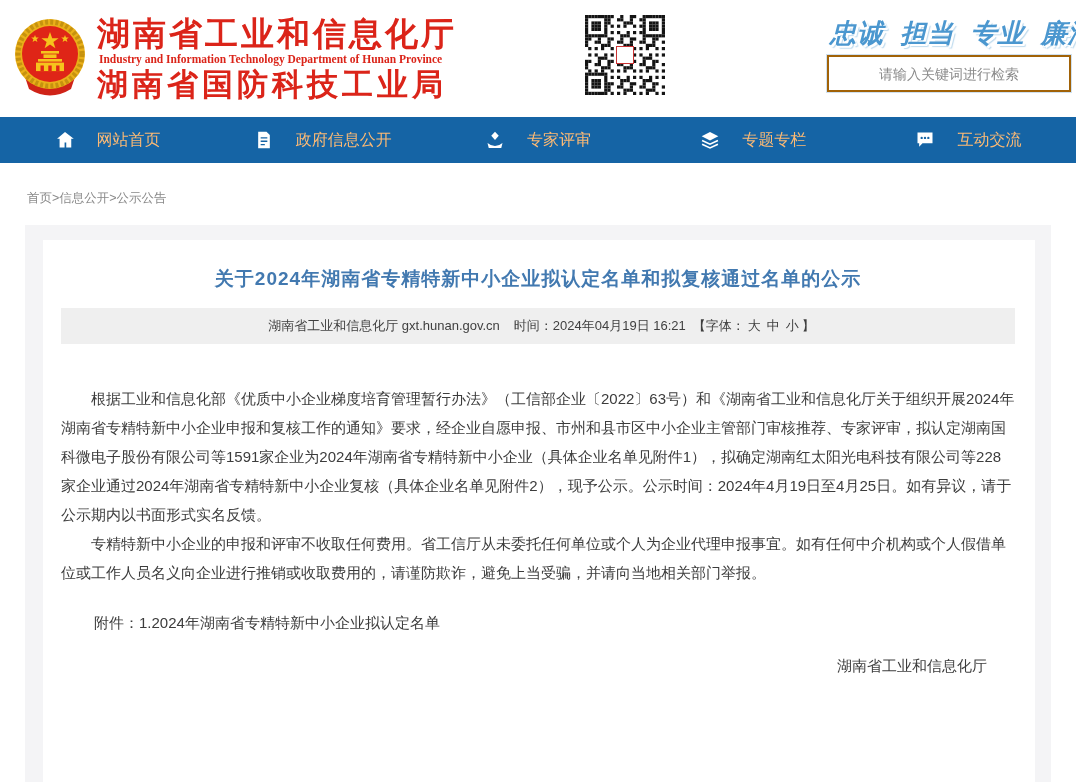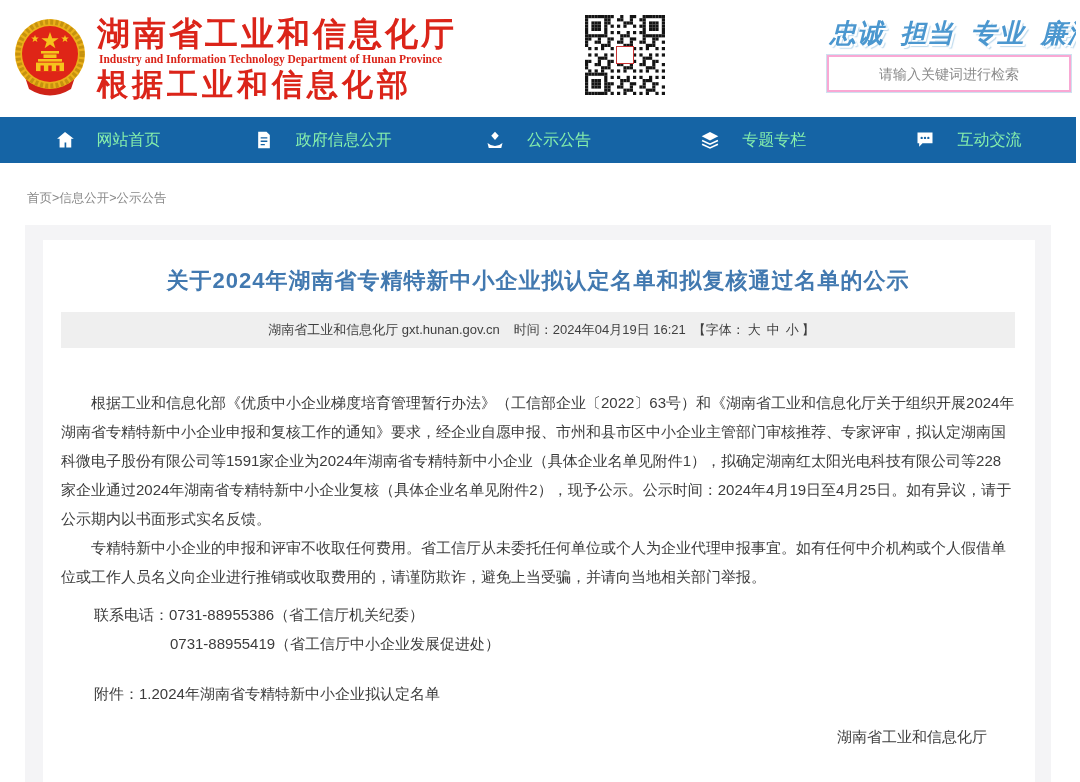--- a/index.html
+++ b/index.html
@@ -19,43 +19,43 @@
   .qr-logo { position:absolute; left:31px; top:31px; width:18px; height:18px;
              background:#fff; border:1px solid #c33; }
   .slogan {
     position:absolute; left:830px; top:16px; width:244px;
     font-size:26px; font-weight:bold; font-style:italic; color:#4b97cf;
     letter-spacing:1px; word-spacing:8px; white-space:nowrap;
     text-shadow:2px 2px 0 #fff, 3px 3px 1px rgba(75,151,207,.35);
   }
   .search-input {
     position:absolute; left:827px; top:55px; width:244px; height:37px;
-    border:2px solid #f9a8d4; outline:1px solid #cfe0ef; background:#fff;
+    border:2px solid #a16207; outline:1px solid #cfe0ef; background:#fff;
     text-align:center; font-size:14px; color:#666;
     font-family:"Liberation Sans", sans-serif;
   }
   .search-input::placeholder { color:#8a8a8a; }
   
   .main-nav { display:flex; height:46px; background:#1564a5; }
   .nav-item {
     flex:1; display:flex; align-items:center; justify-content:center; gap:22px;
-    color:#86efac; font-size:16px; cursor:pointer; white-space:nowrap;
+    color:#fdba74; font-size:16px; cursor:pointer; white-space:nowrap;
   }
   .nav-icon { display:inline-flex; width:20px; height:20px; }
   
   .breadcrumb { margin:27px 0 18px 27px; font-size:12.5px; color:#888; cursor:pointer; }
   
   .panel {
     margin:16px auto 0; width:1026px; height:600px;
     background:#f4f4f6; padding:15px 16px 0 18px;
   }
   .card { background:#fff; width:100%; height:585px; padding:0 20px 0 18px; }
   .article-title {
     padding:26px 10px 16px; text-align:center;
-    font-size:22px; font-weight:bold; color:#4279b0; letter-spacing:1px;
+    font-size:19px; font-weight:bold; color:#4279b0; letter-spacing:1px;
   }
   .meta {
     height:36px; background:#efefef; display:flex; align-items:center;
     justify-content:center; font-size:13px; color:#3f3f3f; white-space:nowrap;
   }
   .meta .seg { margin:0 7px; }
   .meta .fs-link { margin:0 3px; cursor:pointer; }
   
   .article-body { margin-top:40px; font-size:15px; line-height:29px; color:#3c3c3c; }
   .article-body p { text-indent:2em; }
@@ -90,21 +90,21 @@
         <g fill="#df2517">
           <rect x="26.5" y="47.5" width="3.4" height="5.6"></rect>
           <rect x="34.3" y="47.5" width="3.4" height="5.6"></rect>
           <rect x="42.1" y="47.5" width="3.4" height="5.6"></rect>
         </g>
       </svg>
     </div>
     <div class="brand-titles">
       <div class="brand-t1">湖南省工业和信息化厅</div>
       <div class="brand-en">Industry and Information Technology Department of Hunan Province</div>
-      <div class="brand-t2">根据工业和信息化部</div>
+      <div class="brand-t2">湖南省国防科技工业局</div>
     </div>
     <div class="qr"><svg width="80" height="80" viewBox="0 0 80 80">
           <rect width="80" height="80" fill="#fff"></rect>
           <g fill="#141414">
             <rect x="0.0" y="0.0" width="3.2" height="3.2"></rect>
             <rect x="3.2" y="0.0" width="3.2" height="3.2"></rect>
             <rect x="6.4" y="0.0" width="3.2" height="3.2"></rect>
             <rect x="9.6" y="0.0" width="3.2" height="3.2"></rect>
             <rect x="12.8" y="0.0" width="3.2" height="3.2"></rect>
             <rect x="16.0" y="0.0" width="3.2" height="3.2"></rect>
@@ -405,21 +405,21 @@
       </span>
       <span>政府信息公开</span>
     </div>
     <div class="nav-item">
       <span class="nav-icon">
         <svg viewBox="0 0 24 24" width="20" height="20" fill="#fff">
             <path d="M12 2l4.5 5L12 12 7.5 7z"></path>
             <path d="M3 15.5q9 7.5 18 0l-1.5 6h-15z"></path>
           </svg>
       </span>
-      <span>公示公告</span>
+      <span>专家评审</span>
     </div>
     <div class="nav-item">
       <span class="nav-icon">
         <svg viewBox="0 0 24 24" width="20" height="20">
             <path d="M12 2.5 2 7.5l10 5 10-5z" fill="#fff"></path>
             <g fill="none" stroke="#fff" stroke-width="2">
               <path d="M2.5 12.5 12 17l9.5-4.5"></path>
               <path d="M2.5 17 12 21.5 21.5 17"></path>
             </g>
           </svg>
@@ -454,26 +454,20 @@
         <span class="fs-link">大</span>
         <span class="fs-link">中</span>
         <span class="fs-link">小</span>
         <span>】</span>
       </div>
 
       <div class="article-body">
         <p>根据工业和信息化部《优质中小企业梯度培育管理暂行办法》（工信部企业〔2022〕63号）和《湖南省工业和信息化厅关于组织开展2024年湖南省专精特新中小企业申报和复核工作的通知》要求，经企业自愿申报、市州和县市区中小企业主管部门审核推荐、专家评审，拟认定湖南国科微电子股份有限公司等1591家企业为2024年湖南省专精特新中小企业（具体企业名单见附件1），拟确定湖南红太阳光电科技有限公司等228家企业通过2024年湖南省专精特新中小企业复核（具体企业名单见附件2），现予公示。公示时间：2024年4月19日至4月25日。如有异议，请于公示期内以书面形式实名反馈。</p>
         <p>专精特新中小企业的申报和评审不收取任何费用。省工信厅从未委托任何单位或个人为企业代理申报事宜。如有任何中介机构或个人假借单位或工作人员名义向企业进行推销或收取费用的，请谨防欺诈，避免上当受骗，并请向当地相关部门举报。</p>
 
-        <div class="contacts">
-          <div>
-            <span>联系电话：</span><span>0731-88955386（省工信厅机关纪委）</span>
-          </div>
-          <div class="contact-line2">0731-88955419（省工信厅中小企业发展促进处）</div>
-        </div>
 
         <div class="attachments">
           <div>
             <span>附件：</span><span>1.2024年湖南省专精特新中小企业拟认定名单</span>
           </div>
         </div>
 
         <div class="signature">
           <div class="sig-org">湖南省工业和信息化厅</div>
 

